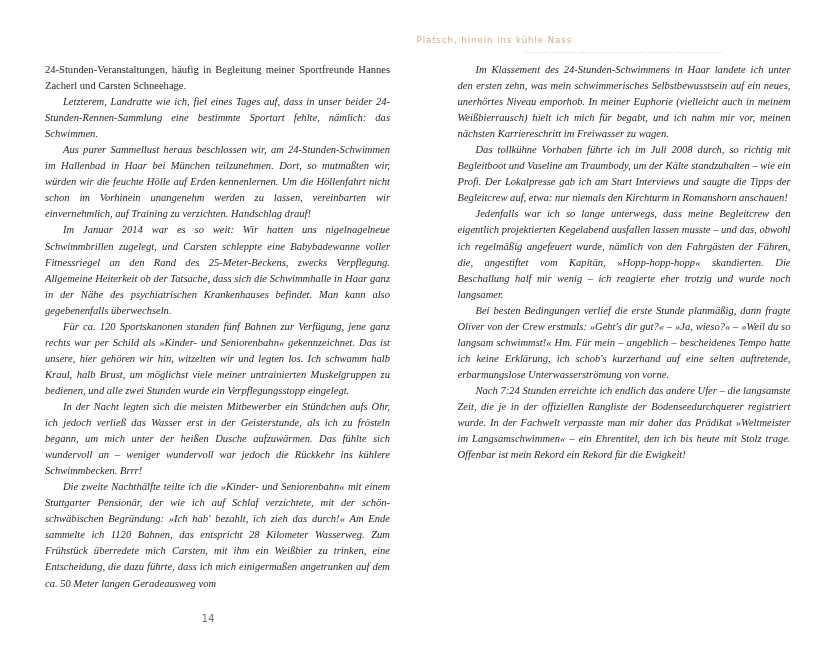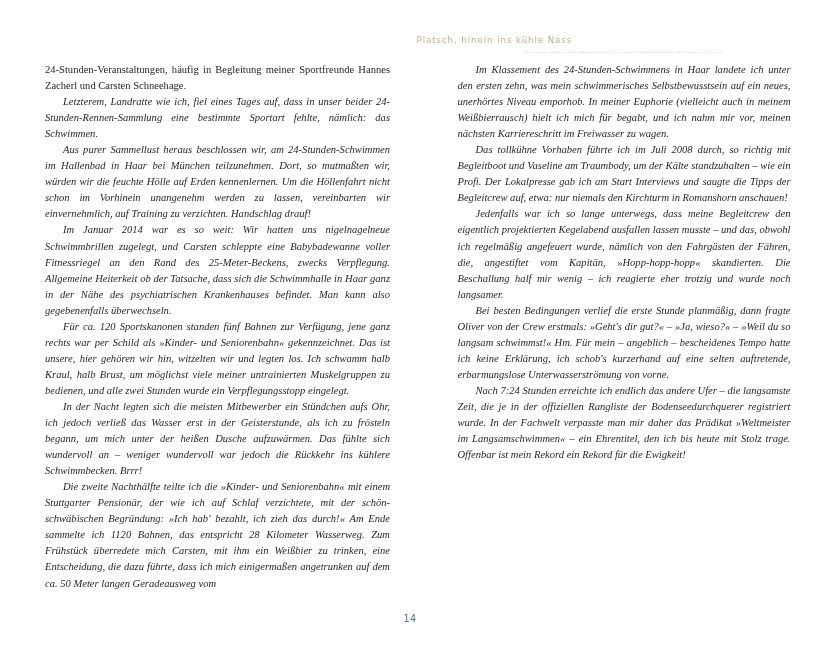--- a/index.html
+++ b/index.html
@@ -93,21 +93,21 @@
   .textblock p:last-child {
     text-align: justify;
   }
 
   
   .folio {
     position: absolute;
     left: 0;
     right: 0;
     bottom: 24px;
-    text-align: right;
+    text-align: center;
     font-family: "DejaVu Sans", "Liberation Sans", sans-serif;
     font-size: 9.6px;
     letter-spacing: 0.4px;
     color: #557288;
     line-height: 1;
   }
 </style>
 </head>
 <body>
 

